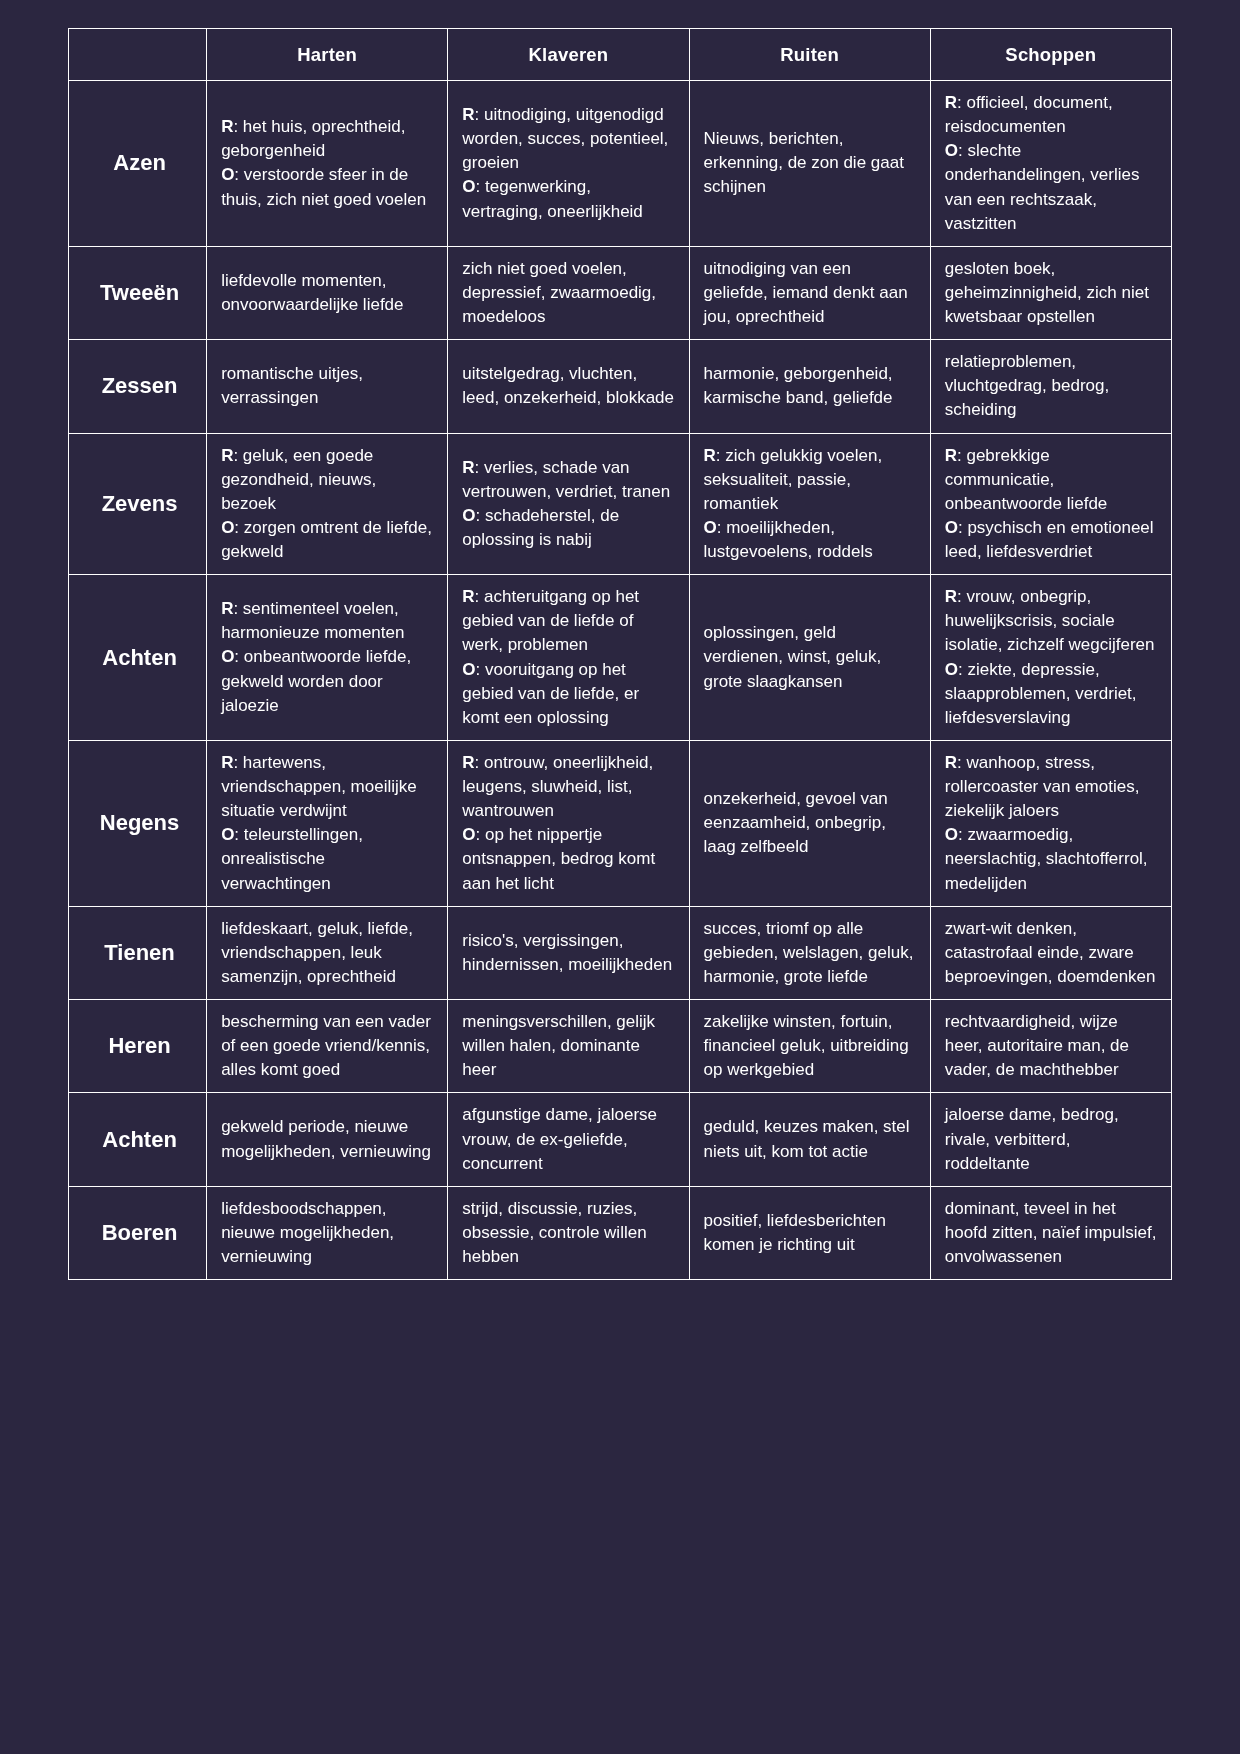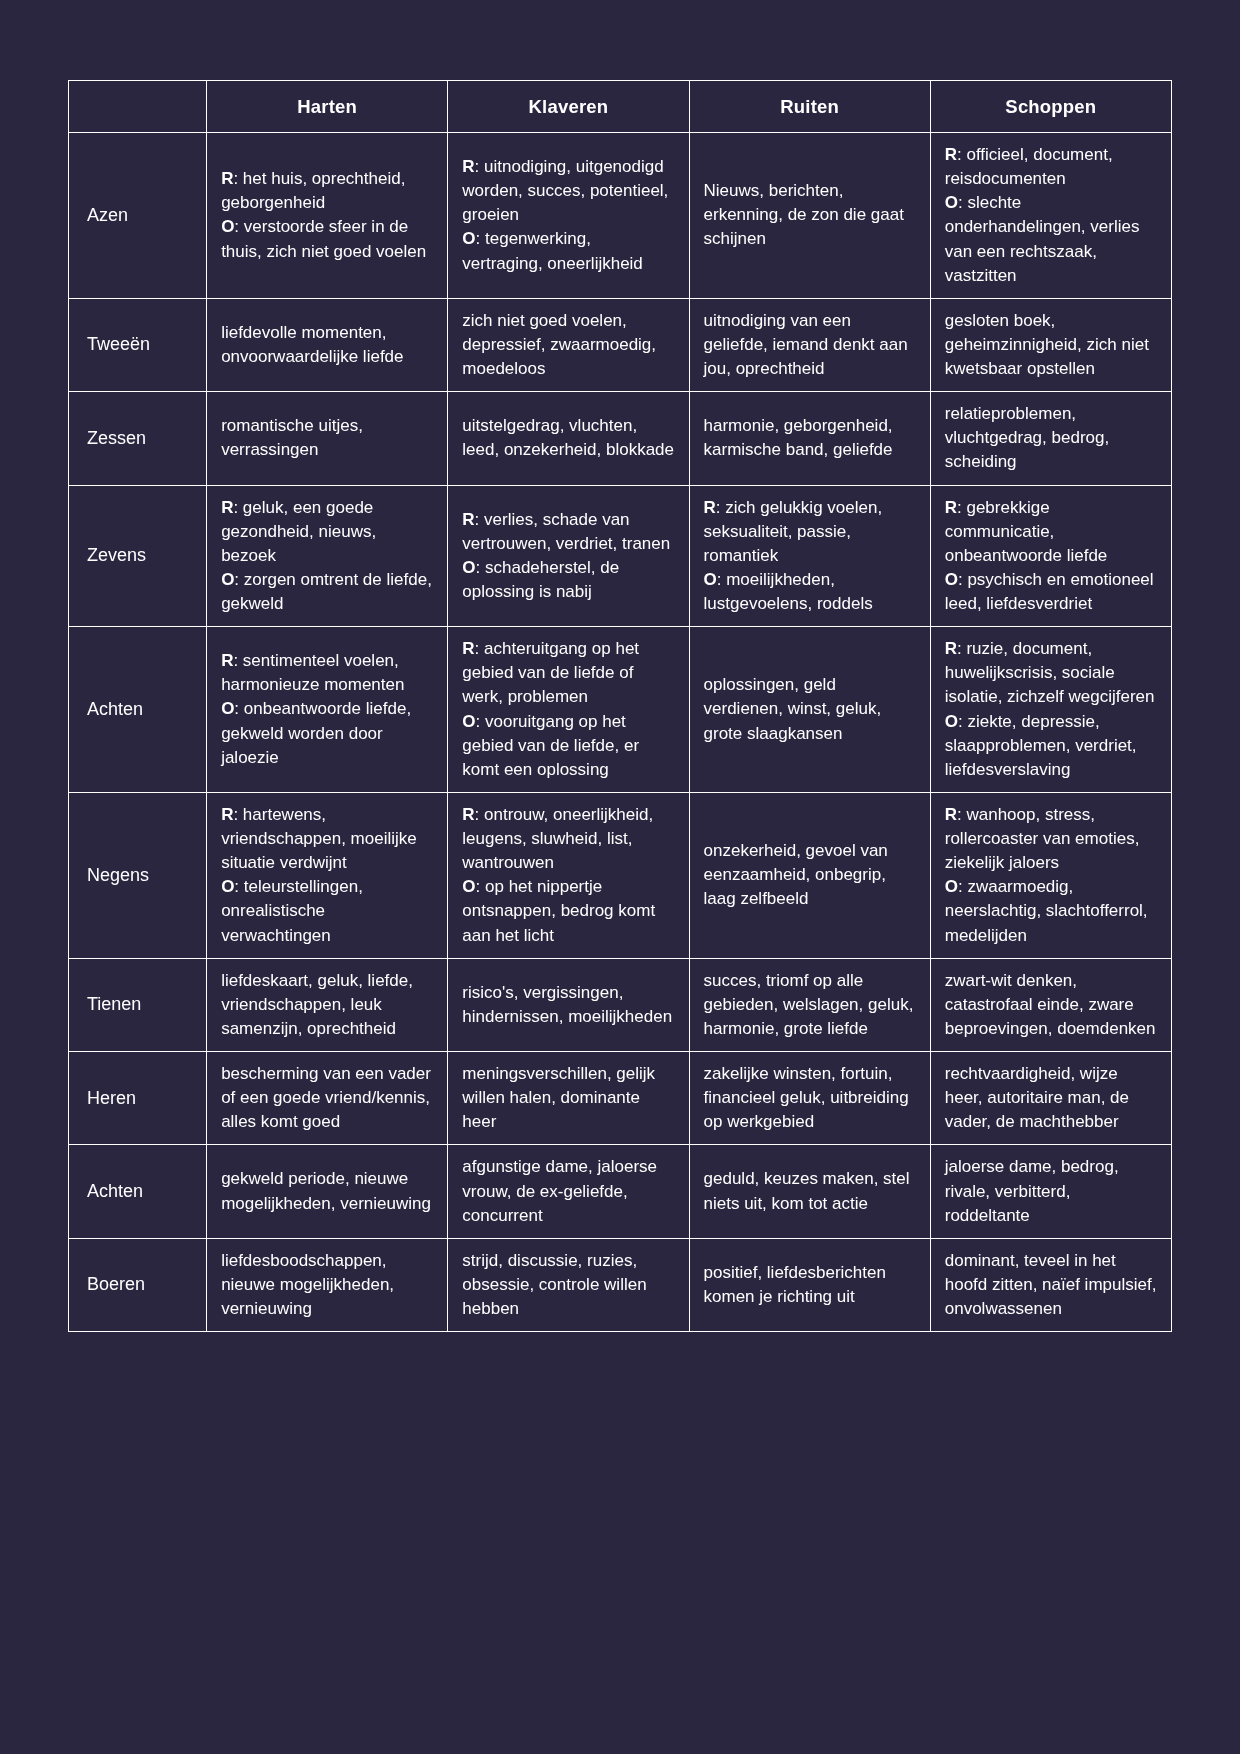--- a/index.html
+++ b/index.html
@@ -13,21 +13,21 @@
     font-family: "Liberation Sans", sans-serif;
     color: #ffffff;
     -webkit-font-smoothing: antialiased;
   }
   .page {
     position: relative;
     width: 1240px;
     height: 1754px;
     background: #2b2640;
     box-sizing: border-box;
-    padding: 80px 68px;
+    padding: 28px 68px;
   }
   table.card-table {
     width: 1104px;
     border-collapse: collapse;
     table-layout: fixed;
   }
   table.card-table td, table.card-table th {
     border: 1px solid #ffffff;
     vertical-align: middle;
     padding: 10px 14px;
@@ -39,23 +39,23 @@
     height: 52px;
     font-size: 18.5px;
     font-weight: bold;
     text-align: center;
     letter-spacing: 0.2px;
   }
   thead th.corner {
     border-top: 1px solid #ffffff;
   }
   tbody th.rowhead {
-    font-size: 18px;
-    font-weight: normal;
-    text-align: left;
+    font-size: 22px;
+    font-weight: bold;
+    text-align: center;
     padding-left: 18px;
   }
   tbody td.cell {
     font-size: 17px;
     line-height: 1.42;
     font-weight: normal;
   }
   tbody td.cell .ro {
     font-weight: bold;
   }
@@ -159,21 +159,21 @@
             <p><span class="ro">O</span><span>: onbeantwoorde liefde, gekweld worden door jaloezie</span></p>
           </td>
           <td class="cell">
             <p><span class="ro">R</span><span>: achteruitgang op het gebied van de liefde of werk, problemen</span></p>
             <p><span class="ro">O</span><span>: vooruitgang op het gebied van de liefde, er komt een oplossing</span></p>
           </td>
           <td class="cell">
             <p><span>oplossingen, geld verdienen, winst, geluk, grote slaagkansen</span></p>
           </td>
           <td class="cell">
-            <p><span class="ro">R</span><span>: ruzie, document, huwelijkscrisis, sociale isolatie, zichzelf wegcijferen</span></p>
+            <p><span class="ro">R</span><span>: vrouw, onbegrip, huwelijkscrisis, sociale isolatie, zichzelf wegcijferen</span></p>
             <p><span class="ro">O</span><span>: ziekte, depressie, slaapproblemen, verdriet, liefdesverslaving</span></p>
           </td>
         </tr>
         <tr>
           <th class="rowhead">Negens</th>
           <td class="cell">
             <p><span class="ro">R</span><span>: hartewens, vriendschappen, moeilijke situatie verdwijnt</span></p>
             <p><span class="ro">O</span><span>: teleurstellingen, onrealistische verwachtingen</span></p>
           </td>
           <td class="cell">

